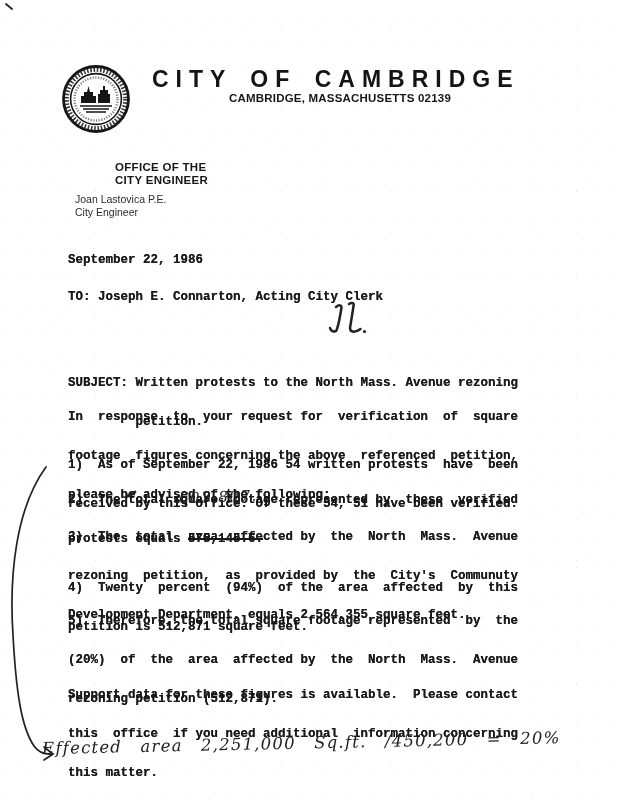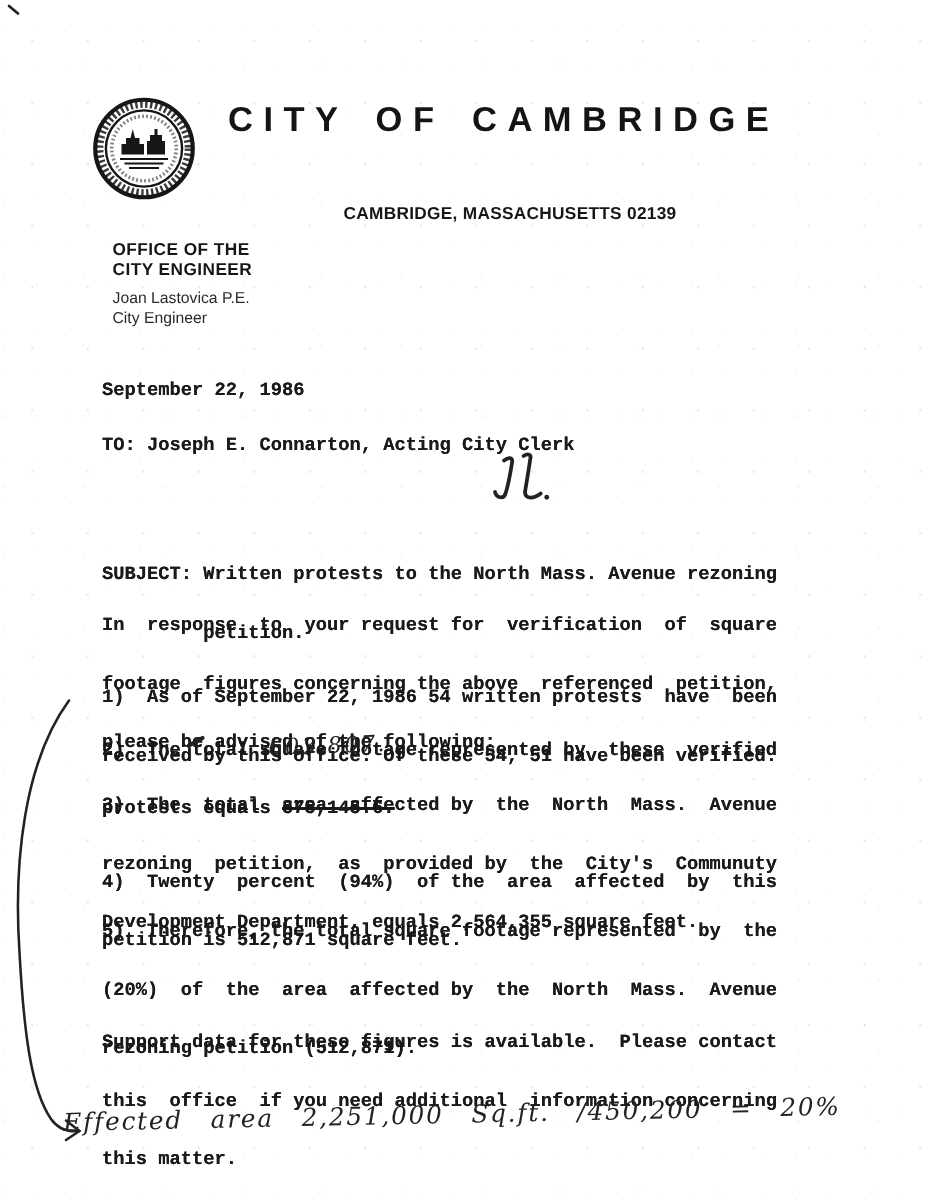--- a/index.html
+++ b/index.html
@@ -20,24 +20,24 @@
   }
   .seal{position:absolute;left:60px;top:62px;}
   .hdr-title{
     position:absolute;left:152px;top:66px;
     font:700 23px/26px "Liberation Sans",sans-serif;
     letter-spacing:7px;word-spacing:5px;color:#141414;white-space:pre;
   }
   .hdr-sub{
     position:absolute;left:229px;top:92px;
     font:700 11.5px/13px "Liberation Sans",sans-serif;
-    letter-spacing:0.2px;color:#161616;white-space:pre;margin-top:45px;
+    letter-spacing:0.2px;color:#161616;white-space:pre;
   }
   .office{position:absolute;left:75px;top:161px;color:#161616;}
-  .office .dept{font:700 11.5px/13px "Liberation Sans",sans-serif;letter-spacing:0.3px;}
+  .office .dept{font:700 11.5px/13px "Liberation Sans",sans-serif;letter-spacing:0.3px;margin-left:40px;}
   .office .who{font:400 10.5px/12.5px "Liberation Sans",sans-serif;color:#2b2b2b;}
   .office .gap{height:6px;}
   .tb{
     position:absolute;left:68px;
     font:700 12.5px/13px "Liberation Mono","DejaVu Sans Mono",monospace;
     color:#1a1a1a;white-space:pre;
     text-shadow:0 0 0.3px rgba(0,0,0,0.85);
   }
   .ln{display:block;white-space:pre;}
   .struck{text-decoration:line-through;text-decoration-thickness:1.6px;}

